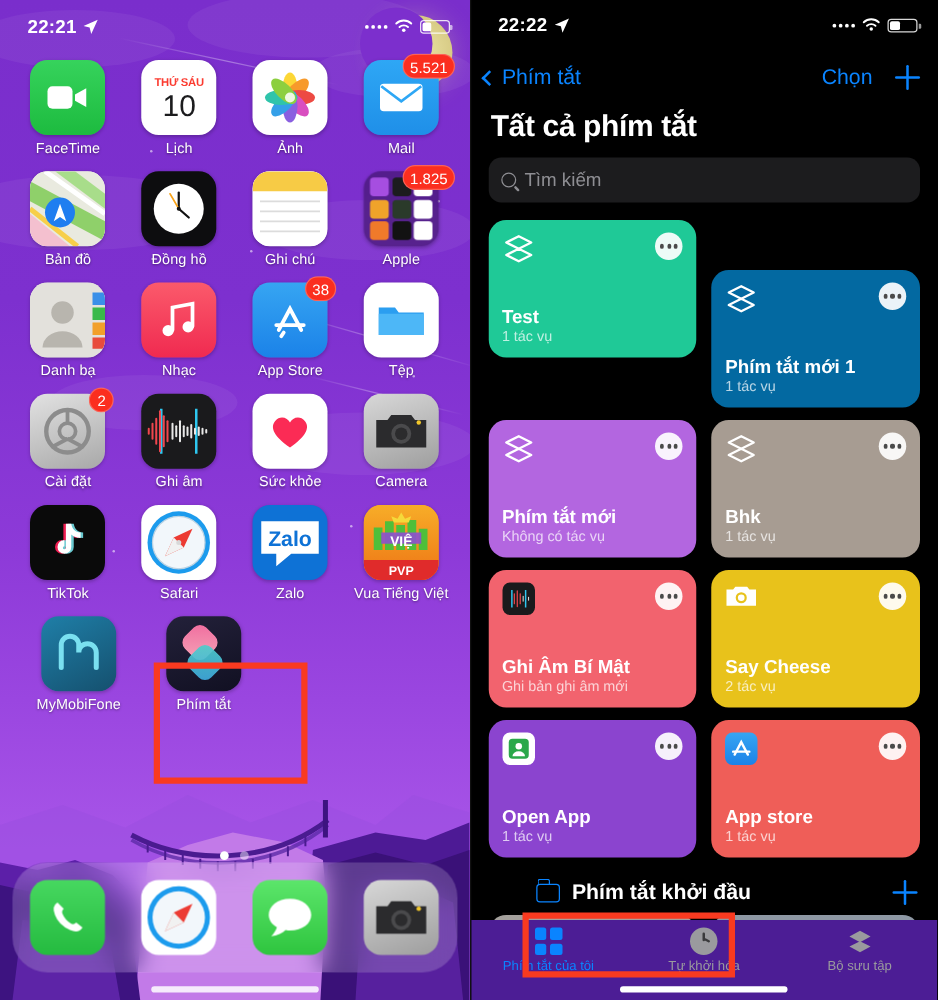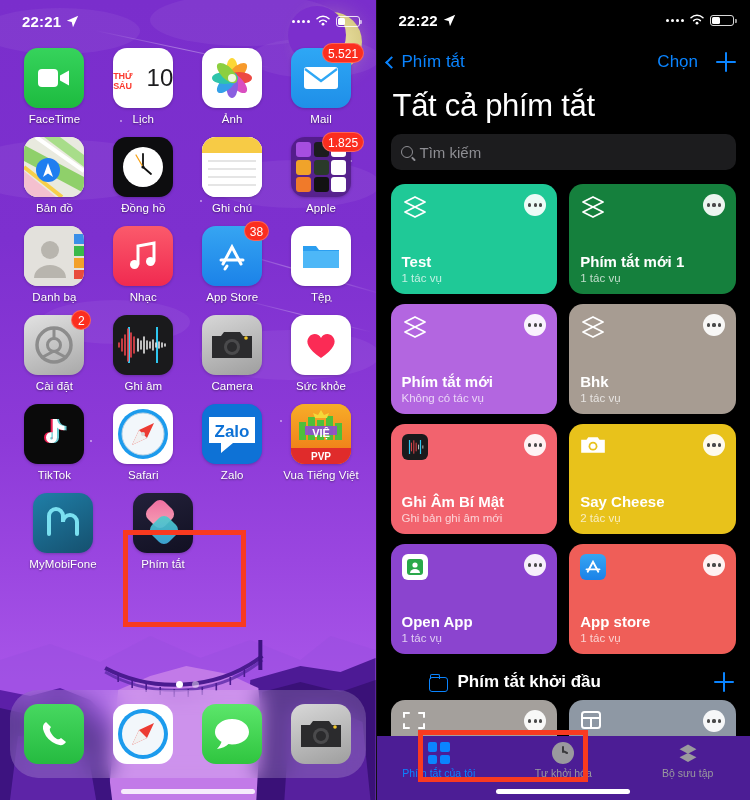--- a/index.html
+++ b/index.html
@@ -127,21 +127,21 @@
   .nav-right { display:flex; align-items:center; gap:18px; }
   .nav-choose { color:#0a84ff; font-size:17px; cursor:pointer;}
   .plus-ico { position:relative; width:20px; height:20px; cursor:pointer;}
   .plus-ico:before, .plus-ico:after {
     content:""; position:absolute; background:#0a84ff; border-radius:1px;
   }
   .plus-ico:before { left:0; top:9px; width:20px; height:2.2px; }
   .plus-ico:after { top:0; left:9px; height:20px; width:2.2px; }
 
   .big-title {
-    color:#fff; font-size:31px; font-weight:400; padding: 4px 16px 10px; letter-spacing:-.3px;
+    color:#fff; font-size:24px; font-weight:700; padding: 4px 16px 10px; letter-spacing:-.3px;
   }
   .search {
     margin: 0 14px 14px; height:36px; background:#1c1c1e; border-radius:10px;
     display:flex; align-items:center; gap:7px; padding: 0 10px; cursor:text;
   }
   .mag {
     width:12px; height:12px; border:1.8px solid #8e8e93; border-radius:50%; position:relative; flex:none;
   }
   .mag:after {
     content:""; position:absolute; right:-4px; bottom:-3px; width:5px; height:1.8px;
@@ -163,21 +163,21 @@
   .card-name { color:#fff; font-size:15px; font-weight:700; line-height:1.15; }
   .card-sub { color:rgba(255,255,255,.72); font-size:11.5px; margin-top:2px; }
 
   .layers-svg { width:26px; height:26px; }
   .mini-ico { width:26px; height:26px; border-radius:6px; display:flex; align-items:center; justify-content:center; overflow:hidden;}
 
   .folder-row {
     display:flex; align-items:center; justify-content:space-between;
     padding: 18px 16px 8px;
   }
-  .folder-left { display:flex; align-items:flex-end; gap:10px;padding-left:36px; }
+  .folder-left { display:flex; align-items:center; gap:10px;padding-left:36px; }
   .folder-ico {
     width:19px; height:15px; border:1.8px solid #0a84ff; border-radius:3px; position:relative;
   }
   .folder-ico:before {
     content:""; position:absolute; top:-4.5px; left:0px; width:8px; height:4px;
     border:1.8px solid #0a84ff; border-bottom:none; border-radius:2px 2px 0 0;
   }
   .folder-title { color:#fff; font-size:17px; font-weight:700; }
 
   .tabbar {
@@ -298,21 +298,21 @@
         <div class="app">
           <div class="app-ico" style="background:linear-gradient(180deg,#36d35c,#1dbb3f);">
             <svg width="34" height="24" viewBox="0 0 34 24">
                 <rect x="1" y="3" width="20" height="18" rx="4" fill="#fff"></rect>
                 <path d="M23 9.5 L32 4.5 V19.5 L23 14.5 Z" fill="#fff"></path>
               </svg>
           </div>
           <div class="app-lbl">FaceTime</div>
         </div>
         <div class="app">
-          <div class="app-ico" style="background:#fff;flex-direction:row;">
+          <div class="app-ico" style="background:#fff;flex-direction:column;">
             <div style="color:#fb3b30;font-size:9px;font-weight:700;margin-top:6px;letter-spacing:-.2px;">THỨ SÁU</div>
             <div style="color:#1c1c1e;font-size:24px;font-weight:400;line-height:30px;">10</div>
           </div>
           <div class="app-lbl">Lịch</div>
         </div>
         <div class="app">
           <div class="app-ico" style="background:#fff;">
             <svg width="44" height="44" viewBox="0 0 44 44">
               <g transform="translate(22,22)">
                 <ellipse rx="6" ry="13" cx="0" cy="-7" fill="#fcd736" transform="rotate(0)"></ellipse>
@@ -490,37 +490,37 @@
                 <line x1="41" y1="20" x2="41" y2="24"></line>
                   <line x1="44" y1="19" x2="44" y2="25"></line>
                 <line x1="47" y1="20" x2="47" y2="24"></line>
                   <line x1="50" y1="21" x2="50" y2="23"></line>
               </g>
             </svg>
           </div>
           <div class="app-lbl">Ghi âm</div>
         </div>
         <div class="app">
+          <div class="app-ico" style="background:#fff;">
+            <svg width="34" height="32" viewBox="0 0 34 32">
+              <path d="M17 29 C4 20 1 13 5 8 C9 3 15 5 17 9 C19 5 25 3 29 8 C33 13 30 20 17 29 Z" fill="#fb2b55"></path>
+            </svg>
+          </div>
+          <div class="app-lbl">Sức khỏe</div>
+        </div>
+        <div class="app">
           <div class="app-ico" style="background:linear-gradient(160deg,#d8d8d8,#9e9e9e);">
             <svg width="44" height="34" viewBox="0 0 44 34">
               <path d="M2 8 h9 l3-4 h16 l3 4 h9 v22 H2 Z" rx="3" fill="#2b2b2d"></path>
               <circle cx="22" cy="19" r="8" fill="#4a4a4c"></circle>
               <circle cx="22" cy="19" r="5" fill="#2b2b2d"></circle>
               <circle cx="36" cy="10" r="1.8" fill="#f2c72a"></circle>
             </svg>
           </div>
           <div class="app-lbl">Camera</div>
-        </div>
-        <div class="app">
-          <div class="app-ico" style="background:#fff;">
-            <svg width="34" height="32" viewBox="0 0 34 32">
-              <path d="M17 29 C4 20 1 13 5 8 C9 3 15 5 17 9 C19 5 25 3 29 8 C33 13 30 20 17 29 Z" fill="#fb2b55"></path>
-            </svg>
-          </div>
-          <div class="app-lbl">Sức khỏe</div>
         </div>
       </div>
 
       <div class="app-row">
         <div class="app">
           <div class="app-ico" style="background:#0a0a0a;">
             <svg width="34" height="36" viewBox="0 0 34 36">
               <path d="M20 3 v18.5 a5.5 5.5 0 11-5.5-5.5 v5 a1.2 1.2 0 101.2 1.2 V3 h4.3 c.6 4.2 3.3 6.6 7.5 7 v4.4 c-3.1-.1-5.6-1.1-7.5-2.8" fill="#ee1d52" transform="translate(-2,0)"></path>
               <path d="M20 3 v18.5 a5.5 5.5 0 11-5.5-5.5 v5 a1.2 1.2 0 101.2 1.2 V3 h4.3 c.6 4.2 3.3 6.6 7.5 7 v4.4 c-3.1-.1-5.6-1.1-7.5-2.8" fill="#69c9d0" transform="translate(2,0)"></path>
               <path d="M20 3 v18.5 a5.5 5.5 0 11-5.5-5.5 v5 a1.2 1.2 0 101.2 1.2 V3 h4.3 c.6 4.2 3.3 6.6 7.5 7 v4.4 c-3.1-.1-5.6-1.1-7.5-2.8" fill="#fff"></path>
@@ -706,21 +706,21 @@
               <i></i>
               <i></i>
             </span>
         </div>
         <div>
           <div class="card-name">Test</div>
           <div class="card-sub">1 tác vụ</div>
         </div>
       </div>
 
-      <div class="card" style="background:#15803d;">
+      <div class="card" style="background:#0369a1;margin-top:40px;">
         <div class="card-top">
           <svg class="layers-svg" viewBox="0 0 26 26">
             <path d="M13 3 L23 8 L13 13 L3 8 Z" fill="none" stroke="#fff" stroke-width="1.8" stroke-linejoin="round"></path>
             <path d="M13 13 L23 18 L13 23 L3 18 Z" fill="none" stroke="#fff" stroke-width="1.8" stroke-linejoin="round"></path>
           </svg>
           <span class="dots-btn">
               <i></i>
               <i></i>
               <i></i>
             </span>

